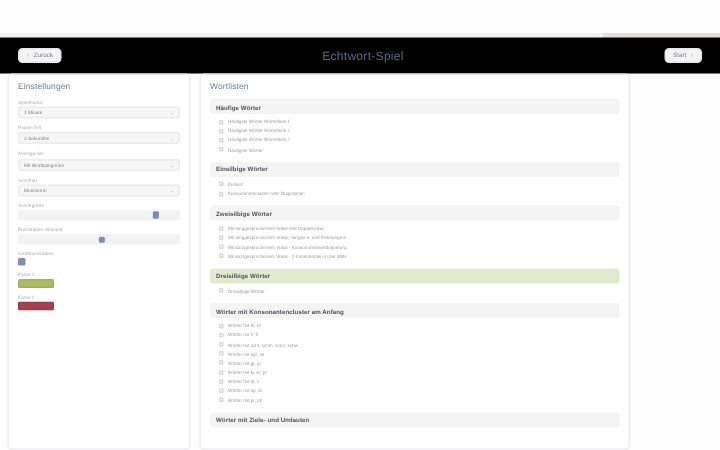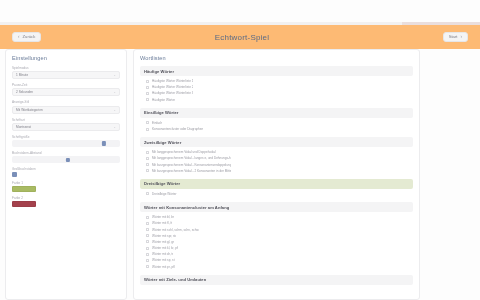--- a/index.html
+++ b/index.html
@@ -17,21 +17,21 @@
     background: #f2f1f1;
   }
   .top-strip-accent {
     position: absolute; right: 0; top: 22px; width: 78px; height: 4px;
     background: #eadedd;
   }
 
   
   .header {
     position: absolute; left: 0; top: 25px; width: 480px; height: 24px;
-    background: #fdba74;
+    background: #000000;
     display: flex; align-items: center; justify-content: space-between;
     padding: 0 12px;
   }
   .hdr-btn {
     display: inline-flex; align-items: center; gap: 3px;
     background: #f4f4f5; border: 1px solid #e6e6e8; border-radius: 3px;
     padding: 2px 5px; font-size: 4.2px; color: #7b7b84; cursor: pointer;
     line-height: 1; white-space: nowrap;
   }
   .hdr-btn .gl { font-size: 4.5px; color: #9a9aa2; }

